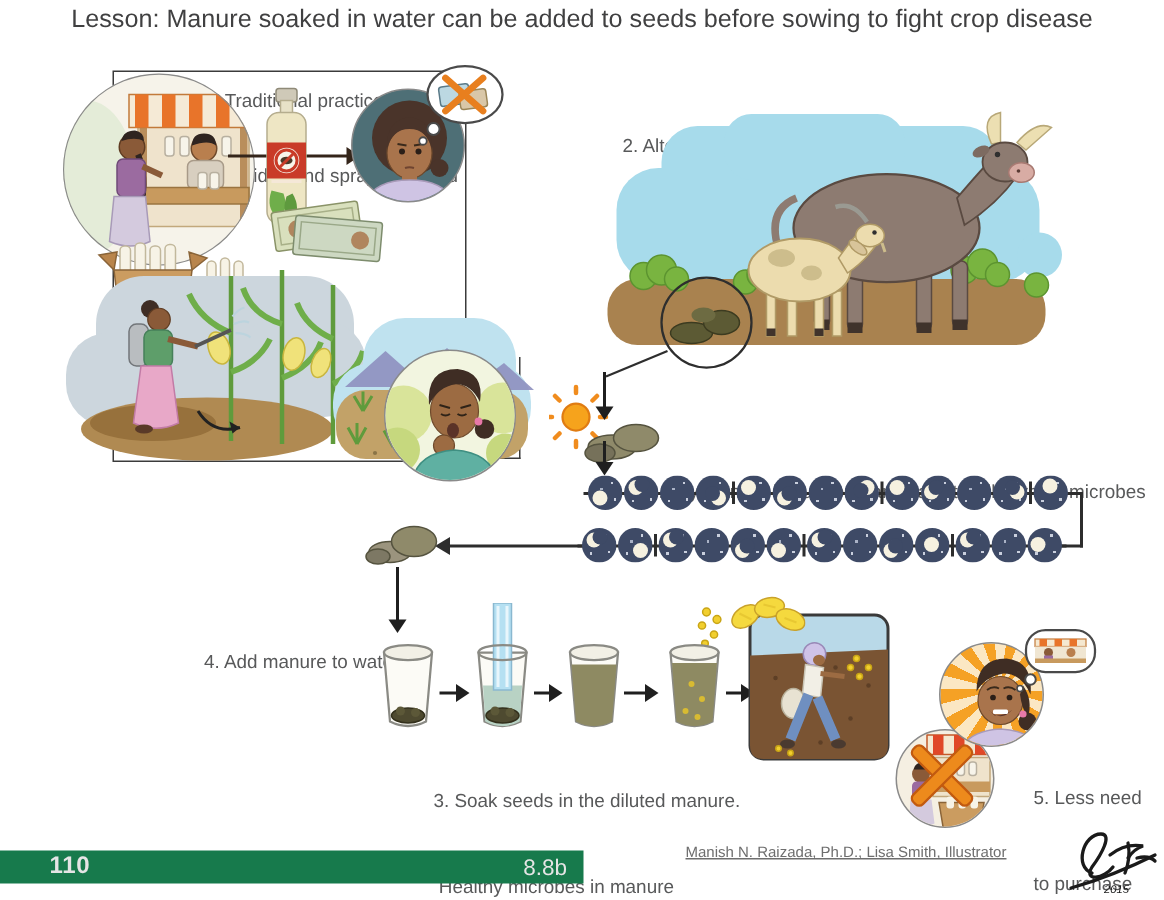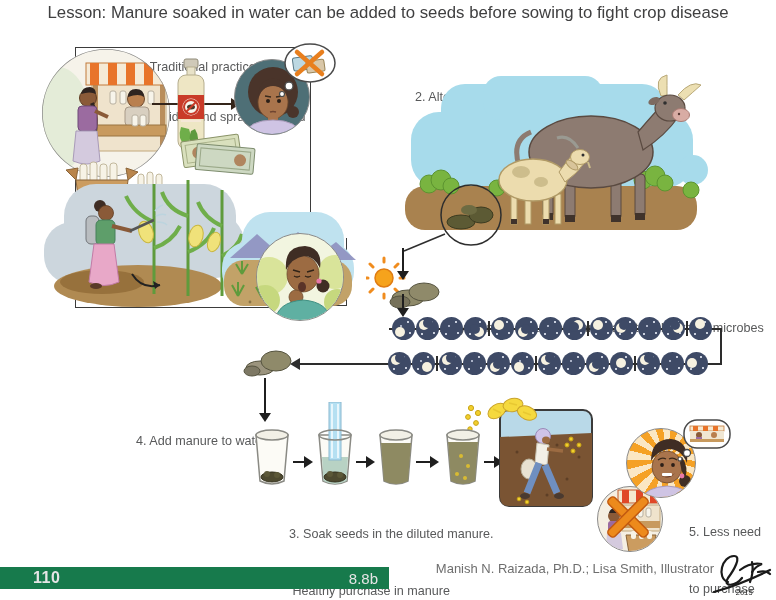--- a/index.html
+++ b/index.html
@@ -53,21 +53,21 @@
   .ph-cres-l::before{top:3px;left:5px;}
   .ph-cres-r::before{top:3px;right:5px;}
   .moon-sep{width:2px;height:15px;background:var(--line);}
   .chain-line{background:var(--line);z-index:1;}
   .tri-left{width:0;height:0;border-right:10px solid var(--line);
     border-top:6px solid transparent;border-bottom:6px solid transparent;}
   
   .footer-bar{left:0;top:567px;width:389px;height:22px;background:var(--footer-bar);color:#e5e5e5;}
   .page-num{position:absolute;left:33px;top:2px;font-size:16px;font-weight:bold;letter-spacing:.5px;}
   .lesson-code{position:absolute;right:11px;top:3px;font-size:15px;}
-  .credits{right:62px;top:562px;width:300px;text-align:right;font-size:13px;line-height:13.2px;color:#6e6e6e;}
+  .credits{right:62px;top:562px;width:300px;text-align:center;font-size:10px;line-height:13.2px;color:#6e6e6e;text-decoration:underline;}
   .sunburst{background:repeating-conic-gradient(from 200deg at 58% 45%,#f5a125 0 14deg,#fbe7c3 14deg 28deg);}
 </style>
 </head>
 <body>
 
 <div class="page">
 
   <div class="abs title">Lesson: Manure soaked in water can be added to seeds before sowing to fight crop disease</div>
 
   <div class="abs step-label" style="left:136px;top:26px;">
@@ -483,21 +483,21 @@
     <circle cx="16" cy="70" r="2" fill="#d8bb32"></circle>
       <circle cx="24" cy="74" r="2" fill="#d8bb32"></circle>
   </svg>
   <div class="abs arrow-h" style="left:484px;top:456px;width:19px;">
     <div class="shaft"></div>
       <div class="head"></div>
   </div>
 
   <div class="abs step-label lh-wide" style="left:289px;top:488px;">
     <div>3. Soak seeds in the diluted manure.</div>
-    <div> Healthy purchase in manure</div>
+    <div> Healthy microbes in manure</div>
     
     
   </div>
 
   <svg class="abs" style="left:497px;top:407px;" width="98" height="102" viewBox="0 0 98 102">
     <rect x="3" y="3" width="92" height="96" rx="9" fill="#b9d9e8" stroke="#3a3a3a" stroke-width="2"></rect>
     <path d="M3 30 L 95 26 L 95 90 Q 95 99 86 99 L 12 99 Q 3 99 3 90 Z" fill="#7a5433"></path>
     <g fill="#5d3f26">
       <circle cx="20" cy="45" r="1.5"></circle>
         <circle cx="60" cy="38" r="1.5"></circle>

